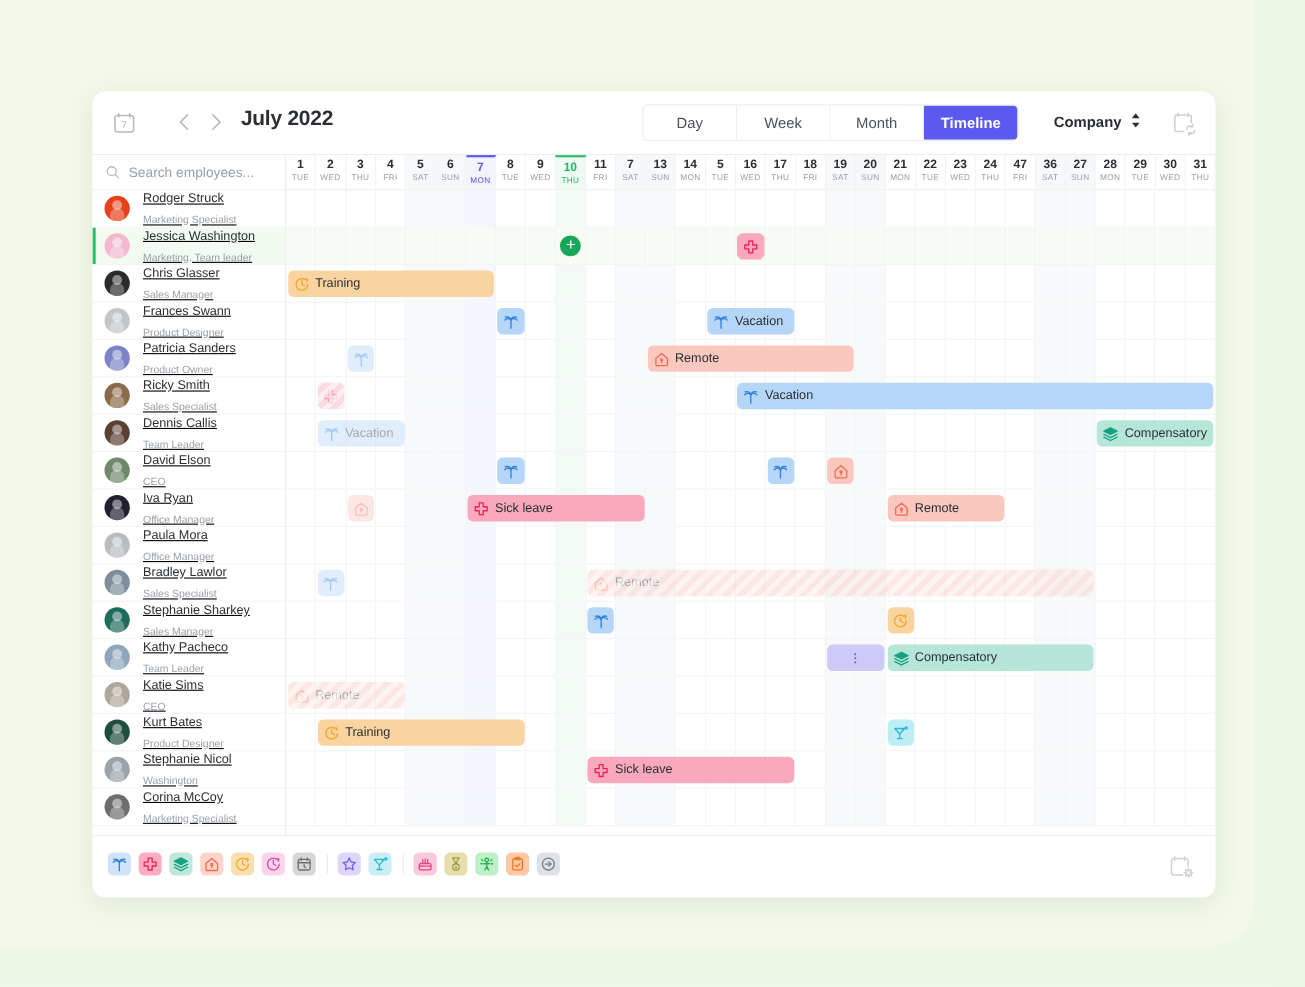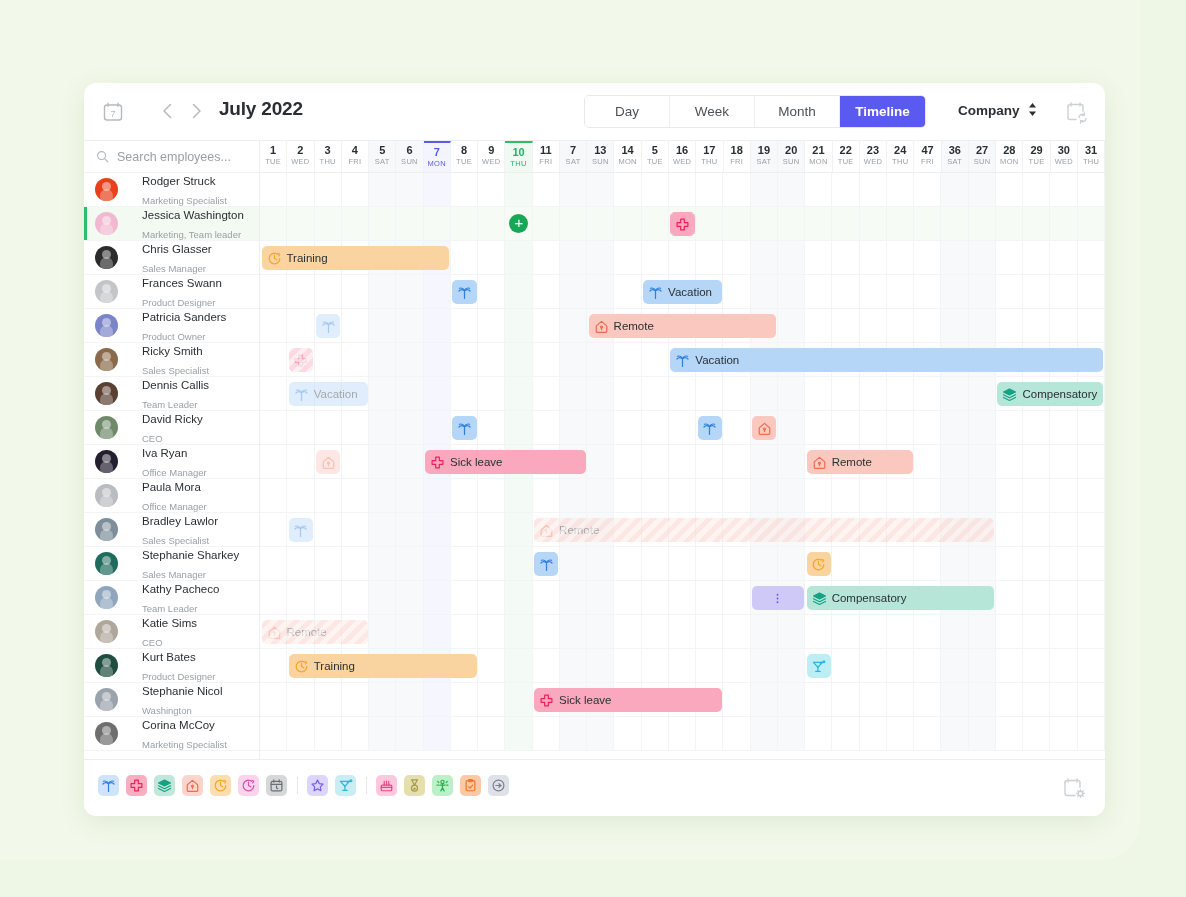--- a/index.html
+++ b/index.html
@@ -54,21 +54,21 @@
 
   .emp {
     height: 34px; display: flex; align-items: center; padding-left: 11px;
     border-bottom: 1px solid #f2f4f6; position: relative; cursor: pointer;
   }
   .emp.sel { background: #f2faf2; }
   .emp.sel::before { content:""; position: absolute; left: 0; top: 0; bottom: 0; width: 3px; background: #2ebd6b; }
   .av { width: 23px; height: 23px; border-radius: 50%; flex: 0 0 23px; position: relative; overflow: hidden; }
   .av::after { content:""; position:absolute; left:5px; top:11px; width:13px; height:13px; border-radius:50% 50% 40% 40%; background: rgba(255,255,255,.30); }
   .av .hd { position:absolute; left:7px; top:4px; width:9px; height:9px; border-radius:50%; background: rgba(255,255,255,.45); }
-  .nm { margin-left: 24px; line-height: 1.15; }
+  .nm { margin-left: 12px; line-height: 1.15; text-decoration: underline; }
   .nm .n { font-size: 11.5px; color: #2b2f33; }
   .nm .r { font-size: 9.5px; color: #9aa0a6; }
 
   #grid { flex: 1; position: relative; overflow: hidden; }
   #dayhdr { height: 32px; display: flex; border-bottom: 1px solid #eceef0; position: relative; }
   .dcell { flex: 1 0 0; text-align: center; border-right: 1px solid #f0f2f4; padding-top: 2px; position: relative; }
   .dcell.we { background: #f7f8f9; }
   .dcell.cur { background: #f4f4ff; border-top: 2px solid #5a5af0; }
   .dcell.today { background: #f0faf3; border-top: 2px solid #2ebd6b; }
   .dnum { font-size: 11px; font-weight: bold; color: #2b2f33; line-height: 14px; }
@@ -221,21 +221,21 @@
             <div class="emp">
               <span class="av" style="background:#5a3f33">
                 <span class="hd"></span>
               </span>
               <span class="nm"><span class="n">Dennis Callis</span><br><span class="r">Team Leader</span></span>
             </div>
             <div class="emp">
               <span class="av" style="background:#6f8a6a">
                 <span class="hd"></span>
               </span>
-              <span class="nm"><span class="n">David Ricky</span><br><span class="r">CEO</span></span>
+              <span class="nm"><span class="n">David Elson</span><br><span class="r">CEO</span></span>
             </div>
             <div class="emp">
               <span class="av" style="background:#231f2e">
                 <span class="hd"></span>
               </span>
               <span class="nm"><span class="n">Iva Ryan</span><br><span class="r">Office Manager</span></span>
             </div>
             <div class="emp">
               <span class="av" style="background:#b9bcc0">
                 <span class="hd"></span>

